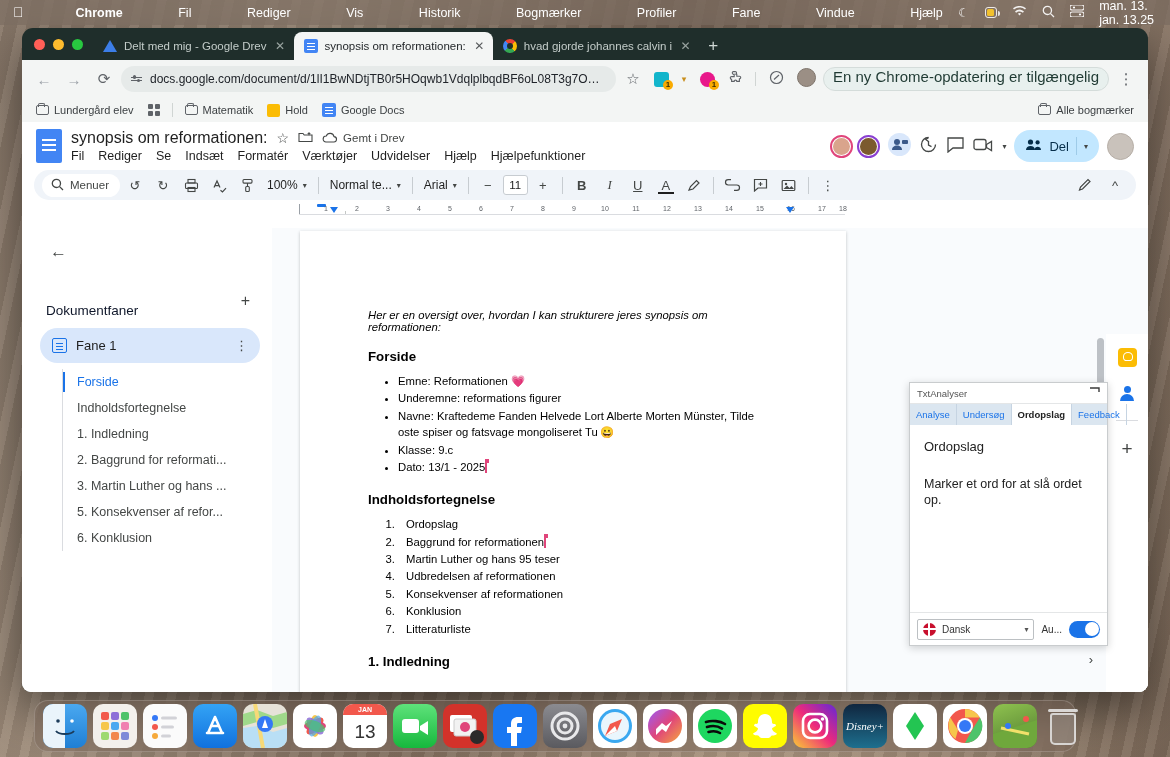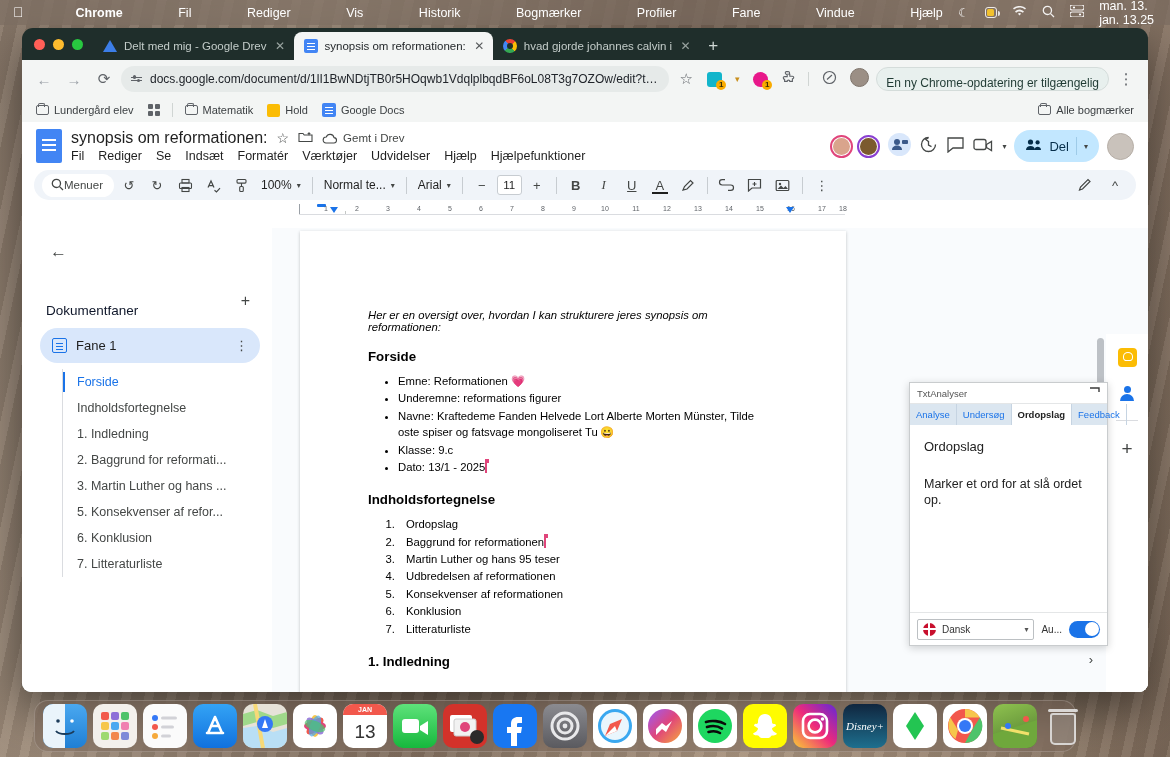--- a/index.html
+++ b/index.html
@@ -98,21 +98,21 @@
   .tune i:nth-child(2)::after { left: 6px; }
   .ext { position: relative; width: 22px; height: 20px; display: flex; align-items: center; justify-content: center; }
   .ext .sq { width: 15px; height: 15px; border-radius: 3px; }
   .ext .badge {
     position: absolute; right: -1px; bottom: -1px; width: 10px; height: 10px;
     background: #f9ab00; border-radius: 50%; color: #3c2f00;
     font-size: 8px; line-height: 10px; text-align: center; font-weight: bold;
   }
   #update-pill {
     height: 24px; background: #e8f0ee; border: 1px solid #d4dcda; border-radius: 12px;
-    display: flex; align-items: flex-end; padding: 0 9px; font-size: 12px; color: #1f3a33;
+    display: flex; align-items: flex-start; padding: 0 9px; font-size: 15px; color: #1f3a33;
     white-space: nowrap;
   }
   #bookmarks {
     height: 24px; background: #f3f5f4; display: flex; align-items: center;
     gap: 4px; padding: 0 9px; font-size: 11px; color: #3c4043;
   }
   .bm { display: flex; align-items: center; gap: 5px; padding: 2px 5px; border-radius: 4px; white-space: nowrap; }
   .folder {
     width: 13px; height: 10px; border: 1.3px solid #5f6368; border-radius: 2px 2px 2px 2px;
     position: relative; flex: 0 0 13px;
@@ -126,39 +126,39 @@
   #docs-header { height: 48px; display: flex; align-items: center; padding: 0 14px; gap: 9px; }
   .docs-logo {
     width: 26px; height: 34px; background: #4285f4; border-radius: 2px; position: relative; flex: 0 0 26px;
   }
   .docs-logo::after {
     content: ""; position: absolute; left: 6px; right: 6px; top: 10px; height: 2px; background: #fff;
     box-shadow: 0 5px 0 #fff, 0 10px 0 #fff;
   }
   .doc-title { font-size: 16px; color: #1f1f1f; }
   .hdr-icon { color: #444746; font-size: 14px; }
-  .saved { font-size: 11.5px; color: #444746; display: flex; align-items: flex-end; gap: 5px; }
+  .saved { font-size: 11.5px; color: #444746; display: flex; align-items: flex-start; gap: 5px; }
   #docs-menu { display: flex; gap: 14px; font-size: 12.5px; color: #1f1f1f; margin-top: 2px; }
   .hdr-right { margin-left: auto; display: flex; align-items: center; gap: 8px; }
   .avatar-ring { width: 23px; height: 23px; border-radius: 50%; border: 2px solid; position: relative; overflow: hidden; }
   .av-face { position: absolute; inset: 1px; border-radius: 50%; }
   #share-btn {
     height: 32px; background: #c2e7ff; border-radius: 17px; display: flex; align-items: center;
     gap: 7px; padding: 0 11px; font-size: 13px; color: #062e4a;
   }
   #share-btn .sep { width: 1px; height: 18px; background: #9ecbe8; }
   #me-avatar { width: 27px; height: 27px; border-radius: 50%; background: #c9c2bb; border: 1px solid #b6aea6; }
   
   #toolbar {
     height: 30px; margin: 0 12px; background: #f0f4f9; border-radius: 18px;
     display: flex; align-items: center; gap: 2px; padding: 0 8px; font-size: 12px; color: #1f1f1f;
   }
   .tb { width: 26px; height: 24px; display: flex; align-items: center; justify-content: center; color: #444746; font-size: 13px; border-radius: 4px; }
   .tb-sep { width: 1px; height: 17px; background: #c7ccd1; margin: 0 4px; }
-  #menuer-pill { height: 23px; background: #fff; border-radius: 12px; display: flex; align-items: center; gap: 0; padding: 0 11px 0 9px; font-size: 11.5px; color: #444746; }
+  #menuer-pill { height: 23px; background: #fff; border-radius: 12px; display: flex; align-items: center; gap: 6px; padding: 0 11px 0 9px; font-size: 11.5px; color: #444746; }
   .tb-dd { display: flex; align-items: center; gap: 5px; padding: 0 5px; height: 24px; font-size: 12px; }
   .caret { font-size: 8px; color: #444746; }
   .fontsize-box { width: 25px; height: 20px; border: 1px solid #c7ccd1; border-radius: 3px; text-align: center; font-size: 11.5px; line-height: 18px; background: #fff; }
   .tb-b { font-weight: bold; }
   .tb-i { font-style: italic; font-family: "Liberation Serif", serif; }
   .tb-u { text-decoration: underline; }
   .tb-a { position: relative; }
   .tb-a::after { content: ""; position: absolute; left: 5px; right: 5px; bottom: 3px; height: 2.5px; background: #1f1f1f; }
   #toolbar .right { margin-left: auto; display: flex; align-items: center; gap: 4px; }
   
@@ -631,21 +631,20 @@
           <span class="kebab">⋮</span>
         </div>
         <div id="headings">
           <div class="hrow active">Forside</div>
           <div class="hrow">Indholdsfortegnelse</div>
           <div class="hrow">1. Indledning</div>
           <div class="hrow">2. Baggrund for reformati...</div>
           <div class="hrow">3. Martin Luther og hans ...</div>
           <div class="hrow">5. Konsekvenser af refor...</div>
           <div class="hrow">6. Konklusion</div>
-          <div class="hrow">7. Litteraturliste</div>
         </div>
       </div>
 
       <div id="canvas">
         <div id="page">
           <p class="lead">Her er en oversigt over, hvordan I kan strukturere jeres synopsis om reformationen:</p>
 
           <h2>Forside</h2>
           <ul>
             <li>Emne: Reformationen 💗</li>

